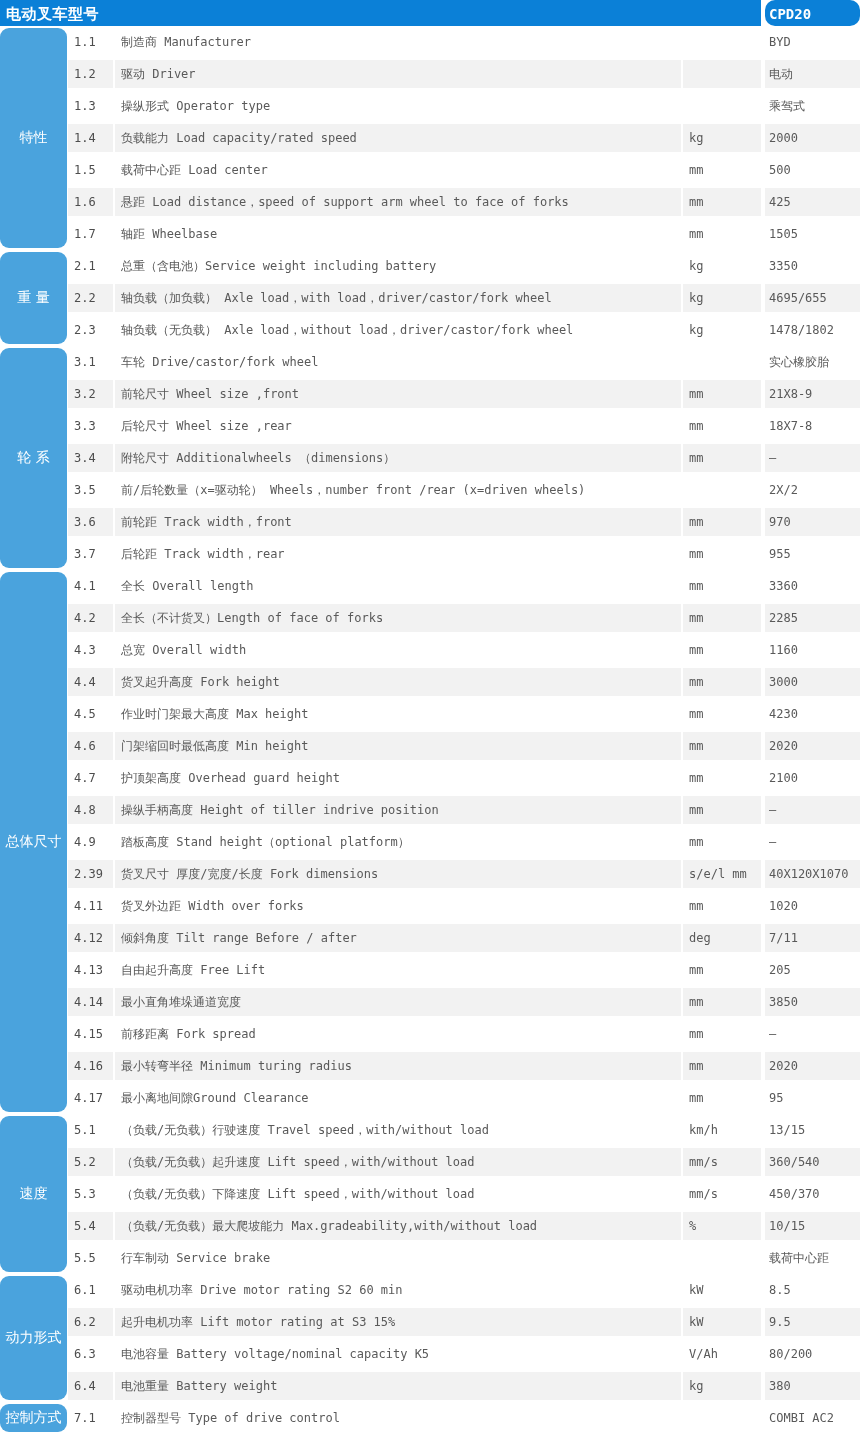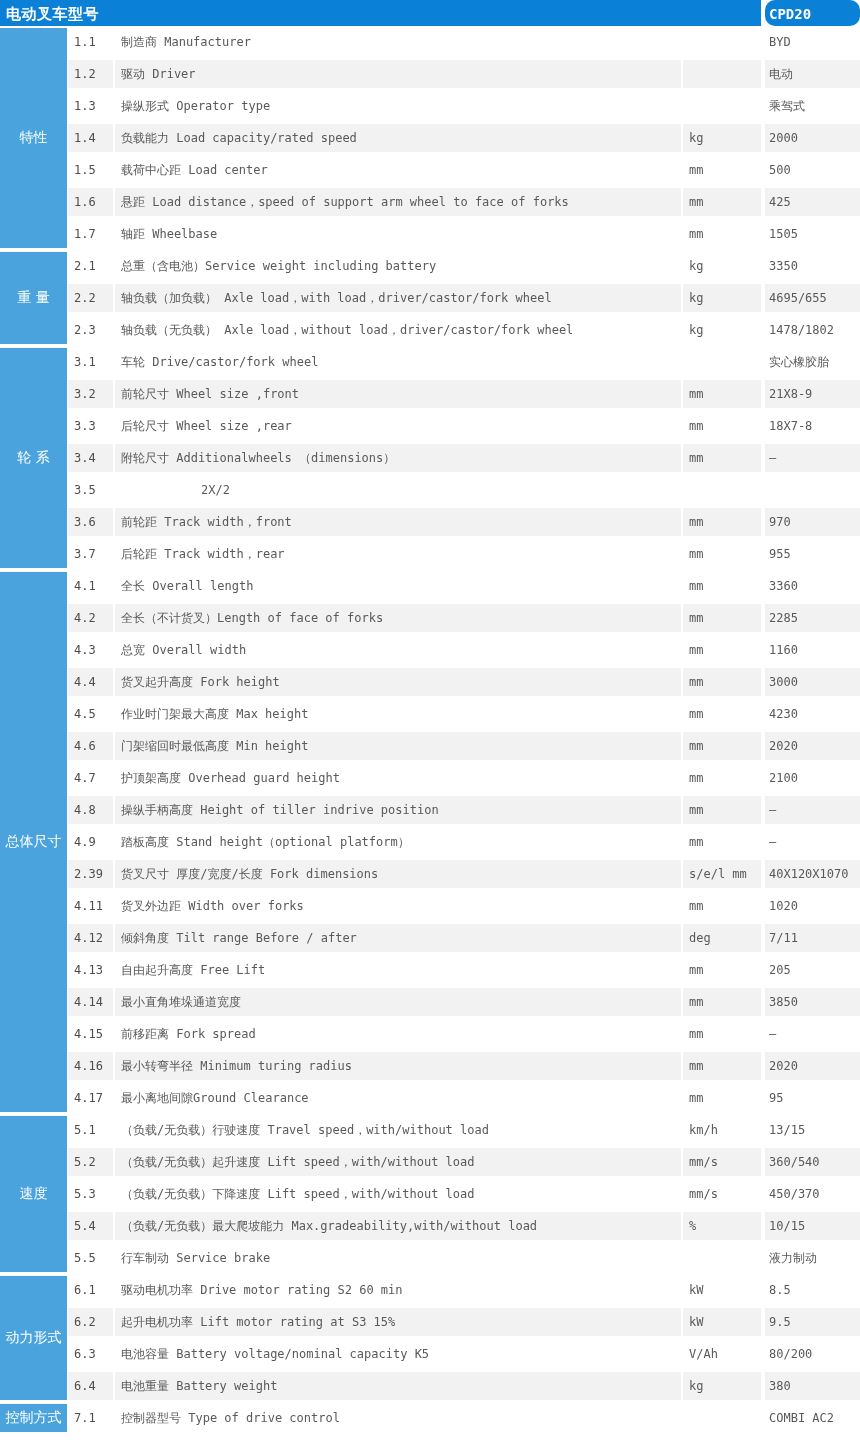--- a/index.html
+++ b/index.html
@@ -27,20 +27,21 @@
   }
 
   
   .group-section { display:flex; align-items:stretch; }
   .sidebar-block {
     width:67px; margin-right:1px; margin-bottom:4px;
     background:var(--sideblue); color:#ffffff;
     display:flex; align-items:center; justify-content:center;
     font-size:14px; text-align:center;
     font-family:"DejaVu Sans","Liberation Sans",sans-serif;
+    border-radius:9px;
   }
   .group-rows { flex:1; display:flex; flex-direction:column; }
 
   
   .spec-row { display:flex; height:28px; margin-bottom:4px; }
   .cell { background:#ffffff; font-size:12px; line-height:28px; white-space:nowrap; overflow:hidden; }
   .spec-row.striped .cell { background:var(--stripe); }
   .cell.num   { width:45px;  margin-right:2px; padding-left:6px; color:#4d4d4d; }
   .cell.desc  { width:566px; margin-right:2px; padding-left:6px; }
   .cell.unit  { width:78px;  margin-right:4px; padding-left:6px; }
@@ -148,20 +149,21 @@
             <div class="cell value">18X7-8</div>
           </div>
           <div class="spec-row striped">
             <div class="cell num">3.4</div>
             <div class="cell desc">附轮尺寸 Additionalwheels （dimensions）</div>
             <div class="cell unit">mm</div>
             <div class="cell value">—</div>
           </div>
           <div class="spec-row">
             <div class="cell num">3.5</div>
+            <div class="cell desc">前/后轮数量（x=驱动轮） Wheels，number front /rear (x=driven wheels)</div>
             <div class="cell unit"></div>
             <div class="cell value">2X/2</div>
           </div>
           <div class="spec-row striped">
             <div class="cell num">3.6</div>
             <div class="cell desc">前轮距 Track width，front</div>
             <div class="cell unit">mm</div>
             <div class="cell value">970</div>
           </div>
           <div class="spec-row">
@@ -303,21 +305,21 @@
           <div class="spec-row striped">
             <div class="cell num">5.4</div>
             <div class="cell desc">（负载/无负载）最大爬坡能力 Max.gradeability,with/without load</div>
             <div class="cell unit">%</div>
             <div class="cell value">10/15</div>
           </div>
           <div class="spec-row">
             <div class="cell num">5.5</div>
             <div class="cell desc">行车制动 Service brake</div>
             <div class="cell unit"></div>
-            <div class="cell value">液力制动</div>
+            <div class="cell value">载荷中心距</div>
           </div>
         </div>
       </div>
       <div class="group-section">
         <div class="sidebar-block">动力形式</div>
         <div class="group-rows">
           <div class="spec-row">
             <div class="cell num">6.1</div>
             <div class="cell desc">驱动电机功率 Drive motor rating S2 60 min</div>
             <div class="cell unit">kW</div>

